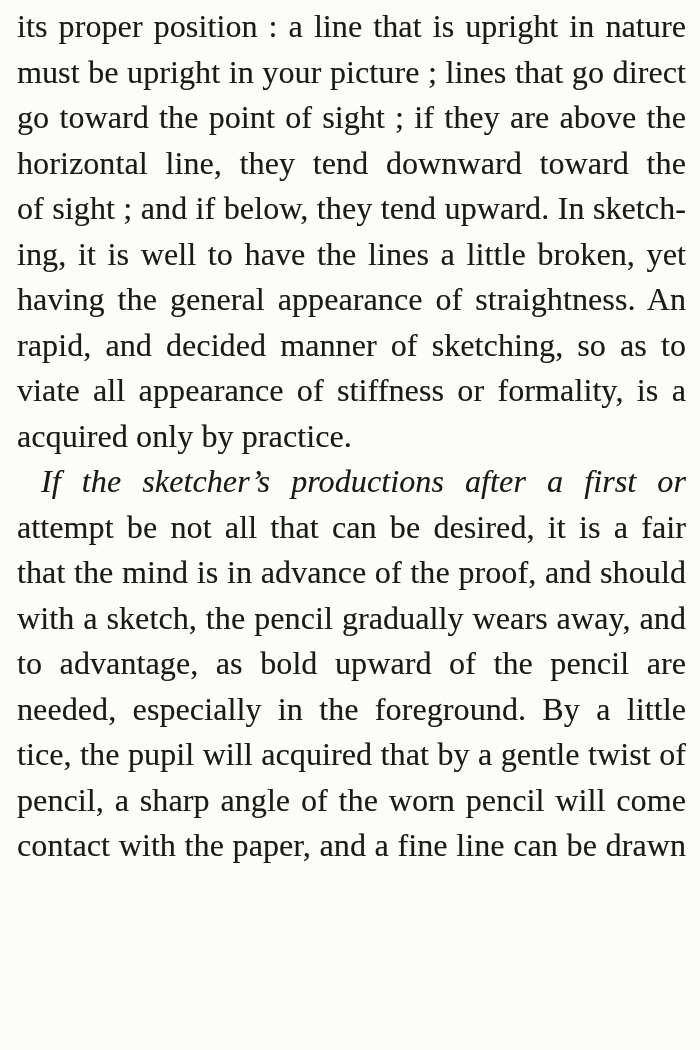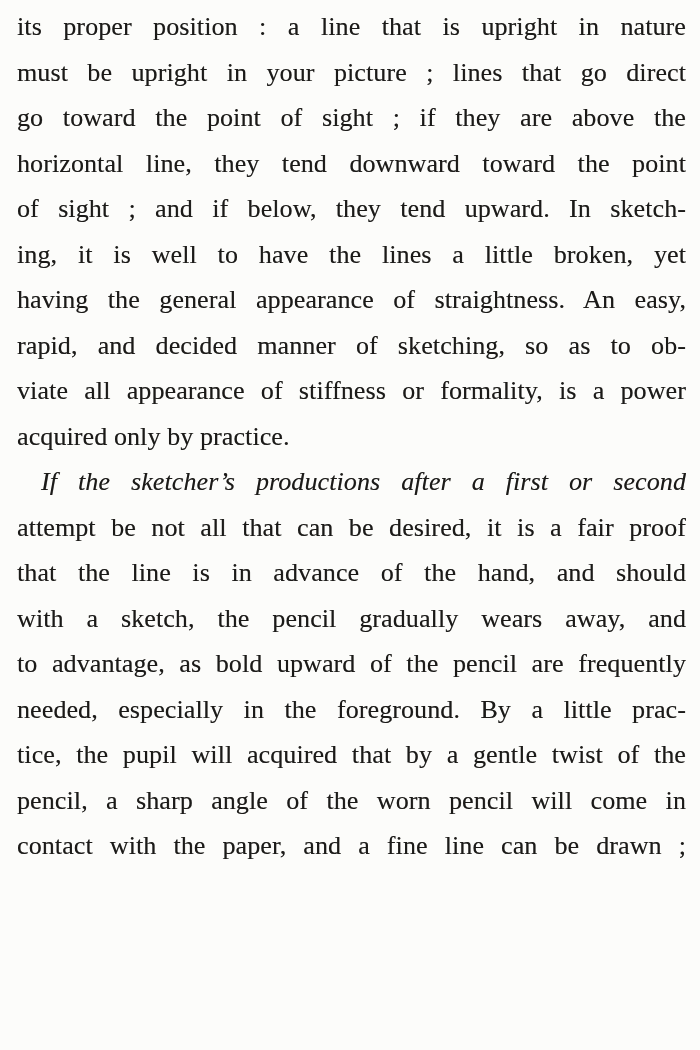--- a/index.html
+++ b/index.html
@@ -11,21 +11,21 @@
   }
   body {
     background: #fcfcfa;
   }
   .page {
     position: absolute;
     inset: 0;
     box-sizing: border-box;
     padding: 4px 14px 0 17px;
     font-family: "Liberation Serif", "DejaVu Serif", serif;
-    font-size: 26px;
+    font-size: 32px;
     color: #1b1a18;
     text-shadow: 0.2px 0.2px 0.4px rgba(25,23,20,0.45);
   }
   .line {
     height: 45.5px;
     line-height: 45.5px;
     white-space: normal;
     overflow: hidden;
     text-align: justify;
     text-align-last: justify;
@@ -50,20 +50,20 @@
   <div class="line">go toward the point of sight ; if they are above the</div>
   <div class="line">horizontal line, they tend downward toward the point</div>
   <div class="line">of sight ; and if below, they tend upward. In sketch-</div>
   <div class="line">ing, it is well to have the lines a little broken, yet</div>
   <div class="line">having the general appearance of straightness. An easy,</div>
   <div class="line">rapid, and decided manner of sketching, so as to ob-</div>
   <div class="line">viate all appearance of stiffness or formality, is a power</div>
   <div class="line para-end">acquired only by practice.</div>
   <div class="line para-start">If the sketcher’s productions after a first or second</div>
   <div class="line">attempt be not all that can be desired, it is a fair proof</div>
-  <div class="line">that the line is in advance of the hand, and should</div>
+  <div class="line">that the mind is in advance of the proof, and should</div>
   <div class="line">with a sketch, the pencil gradually wears away, and</div>
   <div class="line">to advantage, as bold upward of the pencil are frequently</div>
   <div class="line">needed, especially in the foreground. By a little prac-</div>
   <div class="line">tice, the pupil will acquired that by a gentle twist of the</div>
   <div class="line">pencil, a sharp angle of the worn pencil will come in</div>
   <div class="line">contact with the paper, and a fine line can be drawn ;</div>
 </div>
 
 </body></html>

